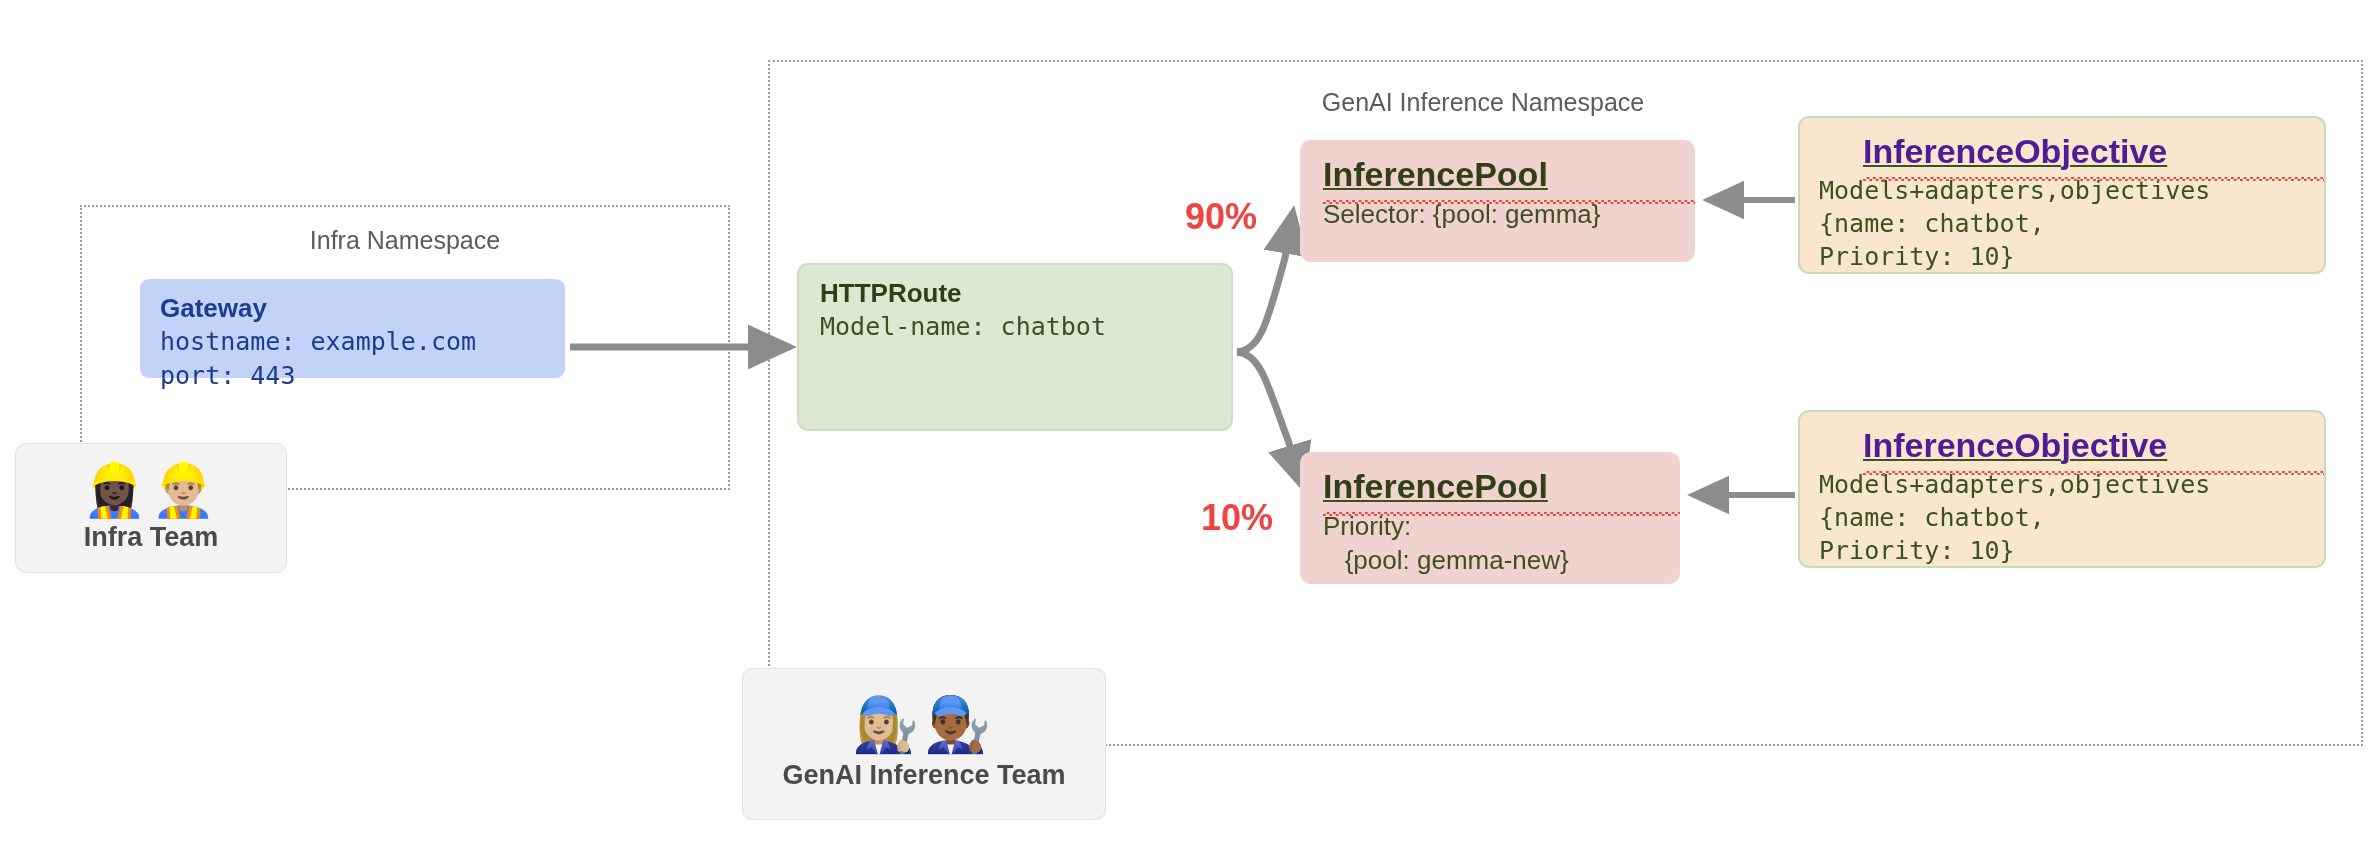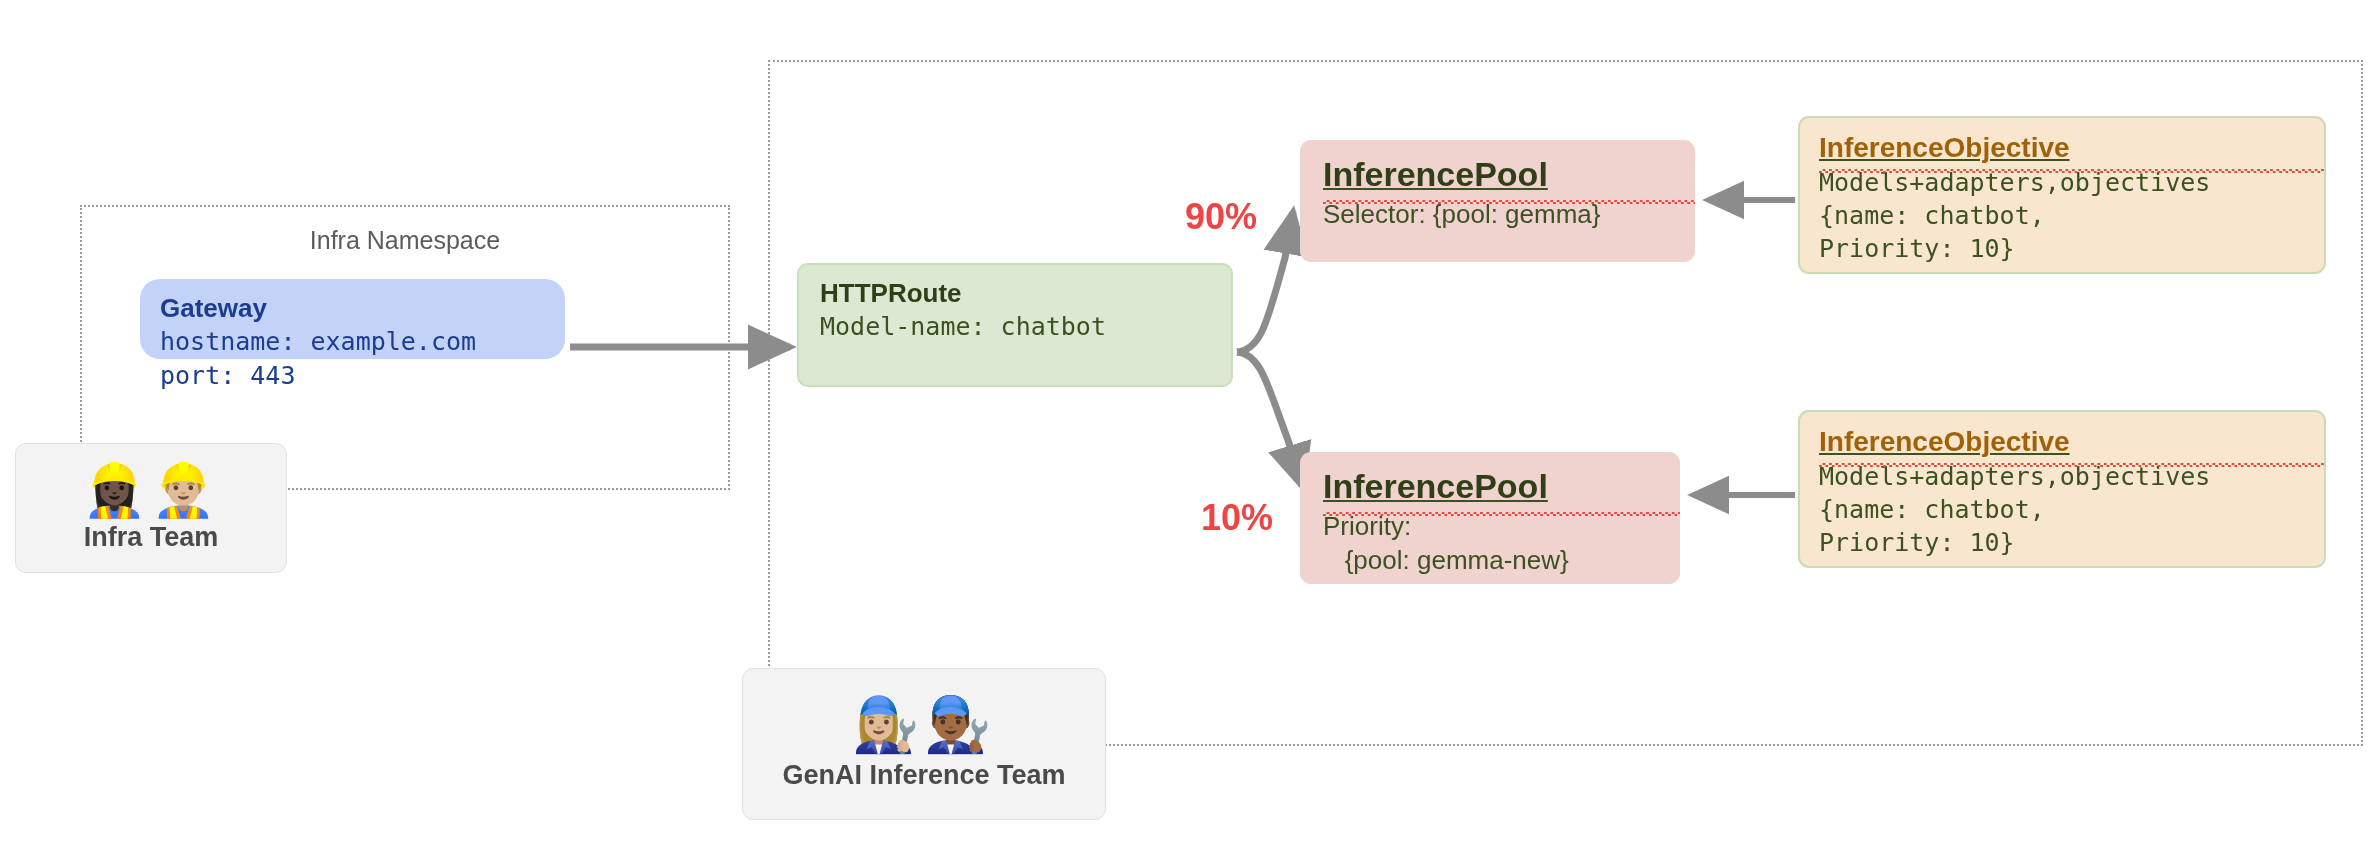--- a/index.html
+++ b/index.html
@@ -68,31 +68,31 @@
     background-image:
       radial-gradient(circle at 1.6px 3.2px, #e04a3f 1.35px, transparent 1.5px),
       radial-gradient(circle at 4.8px 0.8px, #e04a3f 1.35px, transparent 1.5px);
     background-size:6.4px 4px;
     background-repeat:repeat-x;
     pointer-events:none;
   }
 
   
   #gateway{
-    left:140px;top:279px;width:425px;height:80px;
+    left:140px;top:279px;width:425px;height:99px;
     background:#c3d2f7;
-    border-radius:20px;
+    border-radius:9px;
     padding:13px 0 2px 20px;
   }
   #gateway .hdr{color:#1c3d8f;font-size:26px;}
   #gateway .ln{color:#1c3d8f;font-size:25px;}
 
   
   #httproute{
-    left:797px;top:263px;width:436px;height:124px;
+    left:797px;top:263px;width:436px;height:168px;
     background:#dce9d2;
     border:2px solid #cbdfbe;
     border-radius:11px;
     padding:12px 0 0 21px;
   }
   #httproute .hdr{color:#2f4016;font-size:26px;}
   #httproute .ln{color:#3c5120;font-size:25px;}
 
   
   .pool{
@@ -105,21 +105,21 @@
   #pool-gemma{left:1300px;top:140px;width:395px;height:122px;}
   #pool-gemma-new{left:1300px;top:452px;width:380px;height:132px;}
 
   
   .objective{
     background:#f8e7ce;
     border:2px solid #c9dcb3;
     border-radius:11px;
     padding:12px 0 0 19px;
   }
-  .objective .hdr{color:#a16207;font-size:28px;}
+  .objective .hdr{color:#4c1d95;font-size:34px;margin-left:44px;}
   .objective .ln{color:#3c5120;font-size:25px;}
   #objective-top{left:1798px;top:116px;width:528px;height:158px;}
   #objective-bottom{left:1798px;top:410px;width:528px;height:158px;}
 
   
   .team{
     position:absolute;
     background:#f3f3f3;
     border:1.5px solid #e2e2e2;
     border-radius:11px;
@@ -162,20 +162,21 @@
 </style>
 </head>
 <body>
 
 <div class="canvas">
 
   <div class="ns" id="infra-ns"></div>
   <div class="ns-title" id="infra-ns-title">Infra Namespace</div>
 
   <div class="ns" id="genai-ns"></div>
+  <div class="ns-title" id="genai-ns-title">GenAI Inference Namespace</div>
 
   <svg id="arrows" viewBox="0 0 2373 858" xmlns="http://www.w3.org/2000/svg">
     <defs>
       <marker id="ah" viewBox="0 0 10 10" refX="8.6" refY="5" markerWidth="7" markerHeight="7" orient="auto-start-reverse">
         <path d="M 0 0.4 L 10 5 L 0 9.6 z" fill="#8c8c8c"></path>
       </marker>
     </defs>
 
     <line x1="570" y1="347" x2="790" y2="347" stroke="#8c8c8c" stroke-width="7" marker-end="url(#ah)"></line>
 

